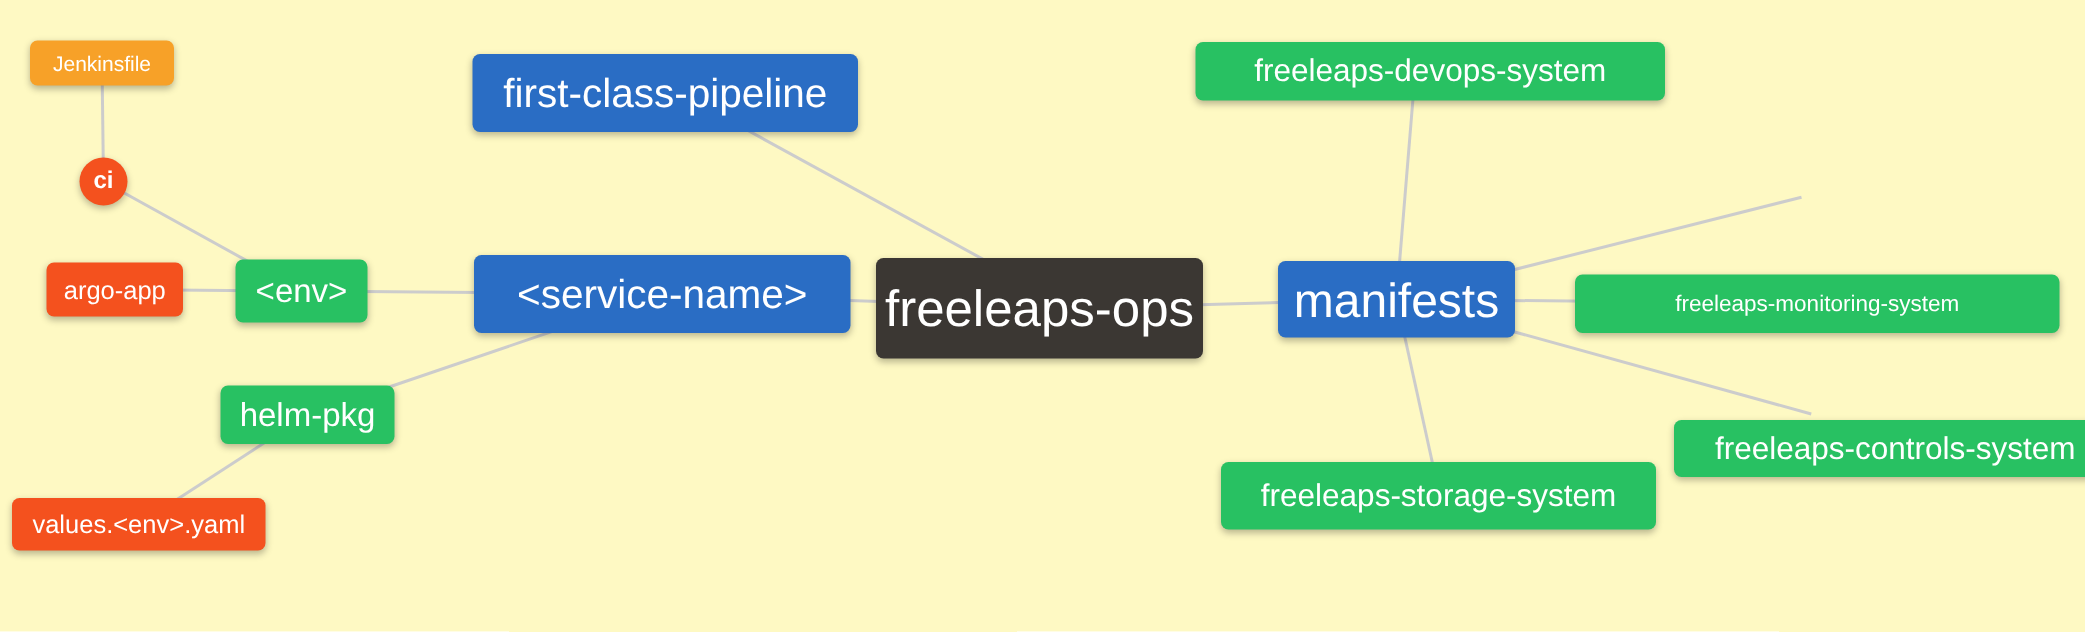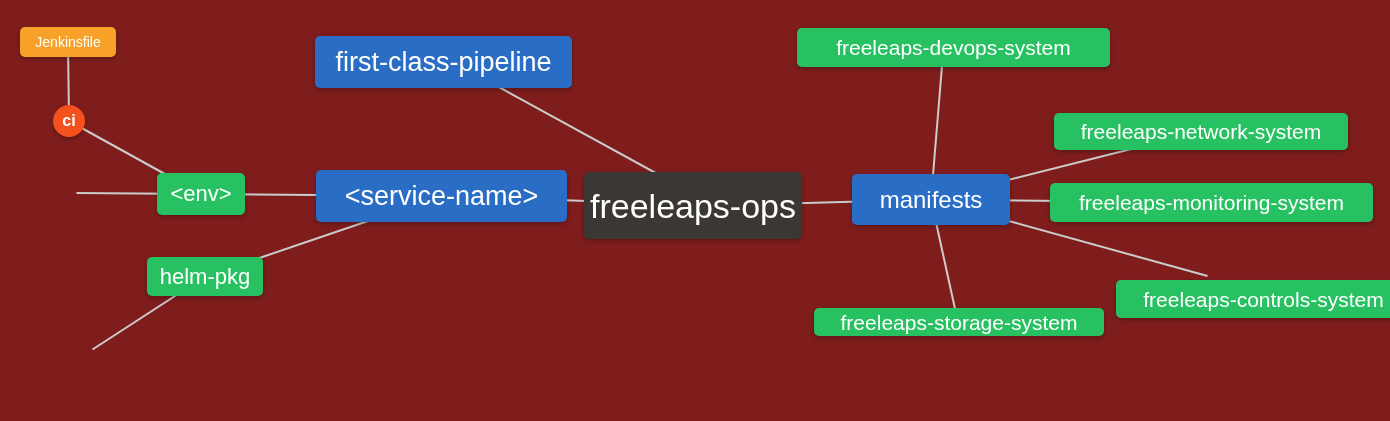--- a/index.html
+++ b/index.html
@@ -39,31 +39,31 @@
   
   .n-jenkinsfile { left: 20px;   top: 27px;  width: 96px;  height: 30px; font-size: 14px; }
   .n-ci          { left: 53px;   top: 105px; width: 32px;  height: 32px; font-size: 16px; font-weight: 700; border-radius: 16px; }
   .n-argo-app    { left: 31px;   top: 175px; width: 91px;  height: 36px; font-size: 17px; }
   .n-env         { left: 157px;  top: 173px; width: 88px;  height: 42px; font-size: 22px; }
   .n-helm-pkg    { left: 147px;  top: 257px; width: 116px; height: 39px; font-size: 22px; }
   .n-values      { left: 8px;    top: 332px; width: 169px; height: 35px; font-size: 17px; }
   .n-fcp         { left: 315px;  top: 36px;  width: 257px; height: 52px; font-size: 27px; }
   .n-service     { left: 316px;  top: 170px; width: 251px; height: 52px; font-size: 27px; }
   .n-ops         { left: 584px;  top: 172px; width: 218px; height: 67px; font-size: 34px; }
-  .n-manifests   { left: 852px;  top: 174px; width: 158px; height: 51px; font-size: 24px; }
+  .n-manifests   { left: 852px;  top: 174px; width: 158px; height: 51px; font-size: 32px; }
   .n-devops      { left: 797px;  top: 28px;  width: 313px; height: 39px; font-size: 21px; }
   .n-network     { left: 1054px; top: 113px; width: 294px; height: 37px; font-size: 21px; }
-  .n-monitoring  { left: 1050px; top: 183px; width: 323px; height: 39px; font-size: 21px; }
+  .n-monitoring  { left: 1050px; top: 183px; width: 323px; height: 39px; font-size: 15px; }
   .n-controls    { left: 1116px; top: 257px; width: 295px; height: 38px; font-size: 21px; margin-top: 23px; }
-  .n-storage     { left: 814px;  top: 308px; width: 290px; height: 28px; font-size: 21px; }
+  .n-storage     { left: 814px;  top: 308px; width: 290px; height: 45px; font-size: 21px; }
 </style>
 </head>
 <body>
 
-<div id="canvas" style="background: #7f1d1d;">
+<div id="canvas" style="background: #fef9c3;">
 
   <svg id="edges" viewBox="0 0 1390 421" xmlns="http://www.w3.org/2000/svg">
       <line x1="68" y1="42" x2="69" y2="121" stroke="#cccccc" stroke-width="2"></line>
       <line x1="69" y1="121" x2="201" y2="194" stroke="#cccccc" stroke-width="2"></line>
       <line x1="76.5" y1="193" x2="201" y2="194" stroke="#cccccc" stroke-width="2"></line>
       <line x1="201" y1="194" x2="441.5" y2="196" stroke="#cccccc" stroke-width="2"></line>
       <line x1="205" y1="276.5" x2="441.5" y2="196" stroke="#cccccc" stroke-width="2"></line>
       <line x1="92.5" y1="349.5" x2="205" y2="276.5" stroke="#cccccc" stroke-width="2"></line>
       <line x1="453" y1="62" x2="715" y2="205.5" stroke="#cccccc" stroke-width="2"></line>
       <line x1="441.5" y1="196" x2="715" y2="205.5" stroke="#cccccc" stroke-width="2"></line>
@@ -72,37 +72,38 @@
       <line x1="931" y1="199.5" x2="1201" y2="131.5" stroke="#cccccc" stroke-width="2"></line>
       <line x1="931" y1="199.5" x2="1211.5" y2="202.5" stroke="#cccccc" stroke-width="2"></line>
       <line x1="931" y1="199.5" x2="1207.5" y2="276" stroke="#cccccc" stroke-width="2"></line>
       <line x1="931" y1="199.5" x2="959" y2="327" stroke="#cccccc" stroke-width="2"></line>
     </svg>
 
   <div class="node n-jenkinsfile" style="background: rgb(247, 161, 40); color: rgb(255, 255, 255);">Jenkinsfile</div>
 
   <div class="node n-ci" style="background: rgb(244, 81, 30); color: rgb(255, 255, 255);">ci</div>
 
+  <div class="node n-argo-app" style="background: rgb(244, 81, 30); color: rgb(255, 255, 255);">argo-app</div>
 
   <div class="node n-env" style="background: rgb(40, 193, 98); color: rgb(255, 255, 255);">&lt;env&gt;</div>
 
   <div class="node n-helm-pkg" style="background: rgb(40, 193, 98); color: rgb(255, 255, 255);">helm-pkg</div>
 
+  <div class="node n-values" style="background: rgb(244, 81, 30); color: rgb(255, 255, 255);">values.&lt;env&gt;.yaml</div>
 
   <div class="node n-fcp" style="background: rgb(42, 109, 196); color: rgb(255, 255, 255);">first-class-pipeline</div>
 
   <div class="node n-service" style="background: rgb(42, 109, 196); color: rgb(255, 255, 255); text-align: right;">&lt;service-name&gt;</div>
 
   <div class="node n-ops" style="background: rgb(59, 55, 51); color: rgb(255, 255, 255);">freeleaps-ops</div>
 
   <div class="node n-manifests" style="background: rgb(42, 109, 196); color: rgb(255, 255, 255);">manifests</div>
 
   <div class="node n-devops" style="background: rgb(40, 193, 98); color: rgb(255, 255, 255);">freeleaps-devops-system</div>
 
-  <div class="node n-network" style="background: rgb(40, 193, 98); color: rgb(255, 255, 255);">freeleaps-network-system</div>
 
   <div class="node n-monitoring" style="background: rgb(40, 193, 98); color: rgb(255, 255, 255);">freeleaps-monitoring-system</div>
 
   <div class="node n-controls" style="background: rgb(40, 193, 98); color: rgb(255, 255, 255);">freeleaps-controls-system</div>
 
   <div class="node n-storage" style="background: rgb(40, 193, 98); color: rgb(255, 255, 255);">freeleaps-storage-system</div>
 
 </div>
 
 </body></html>

